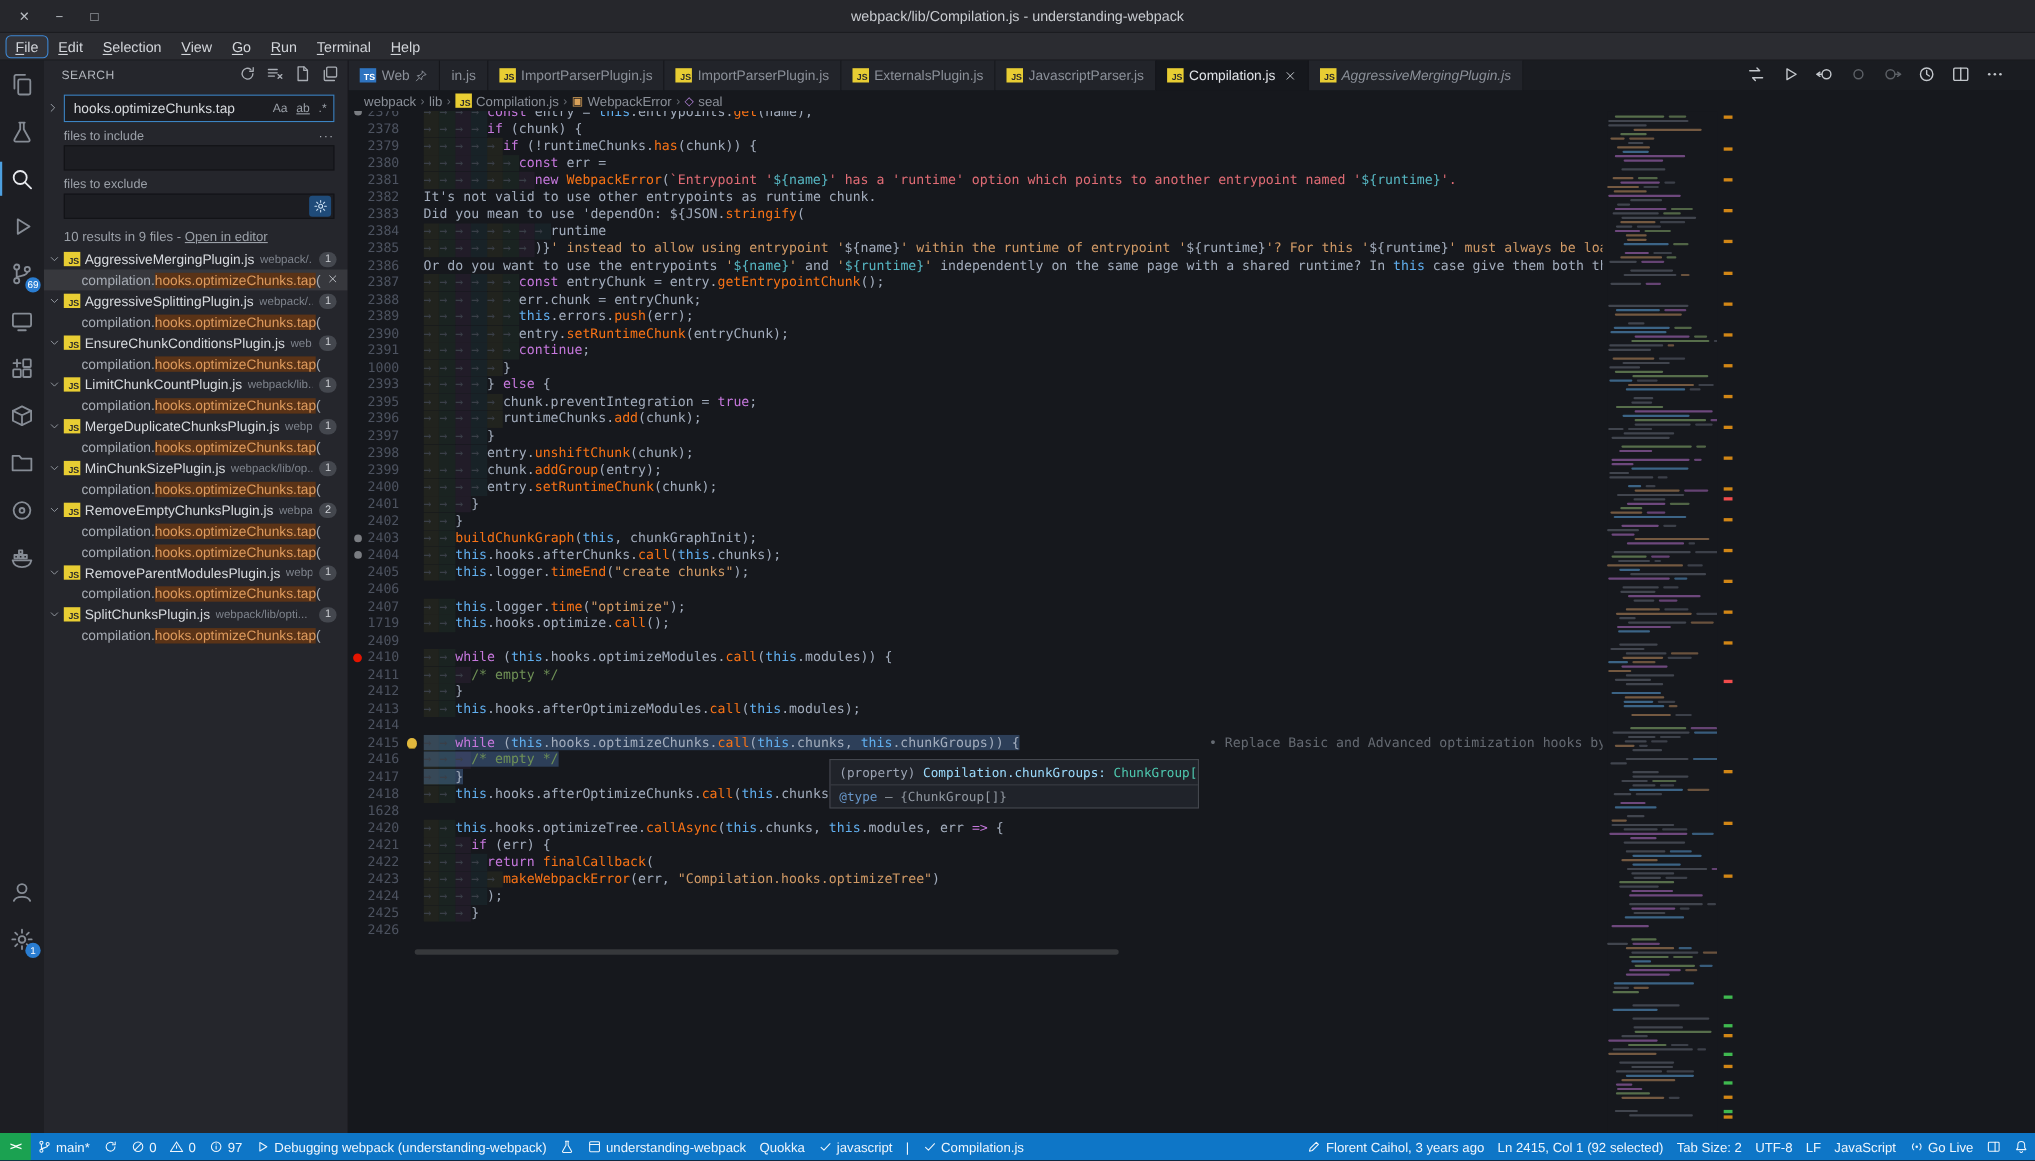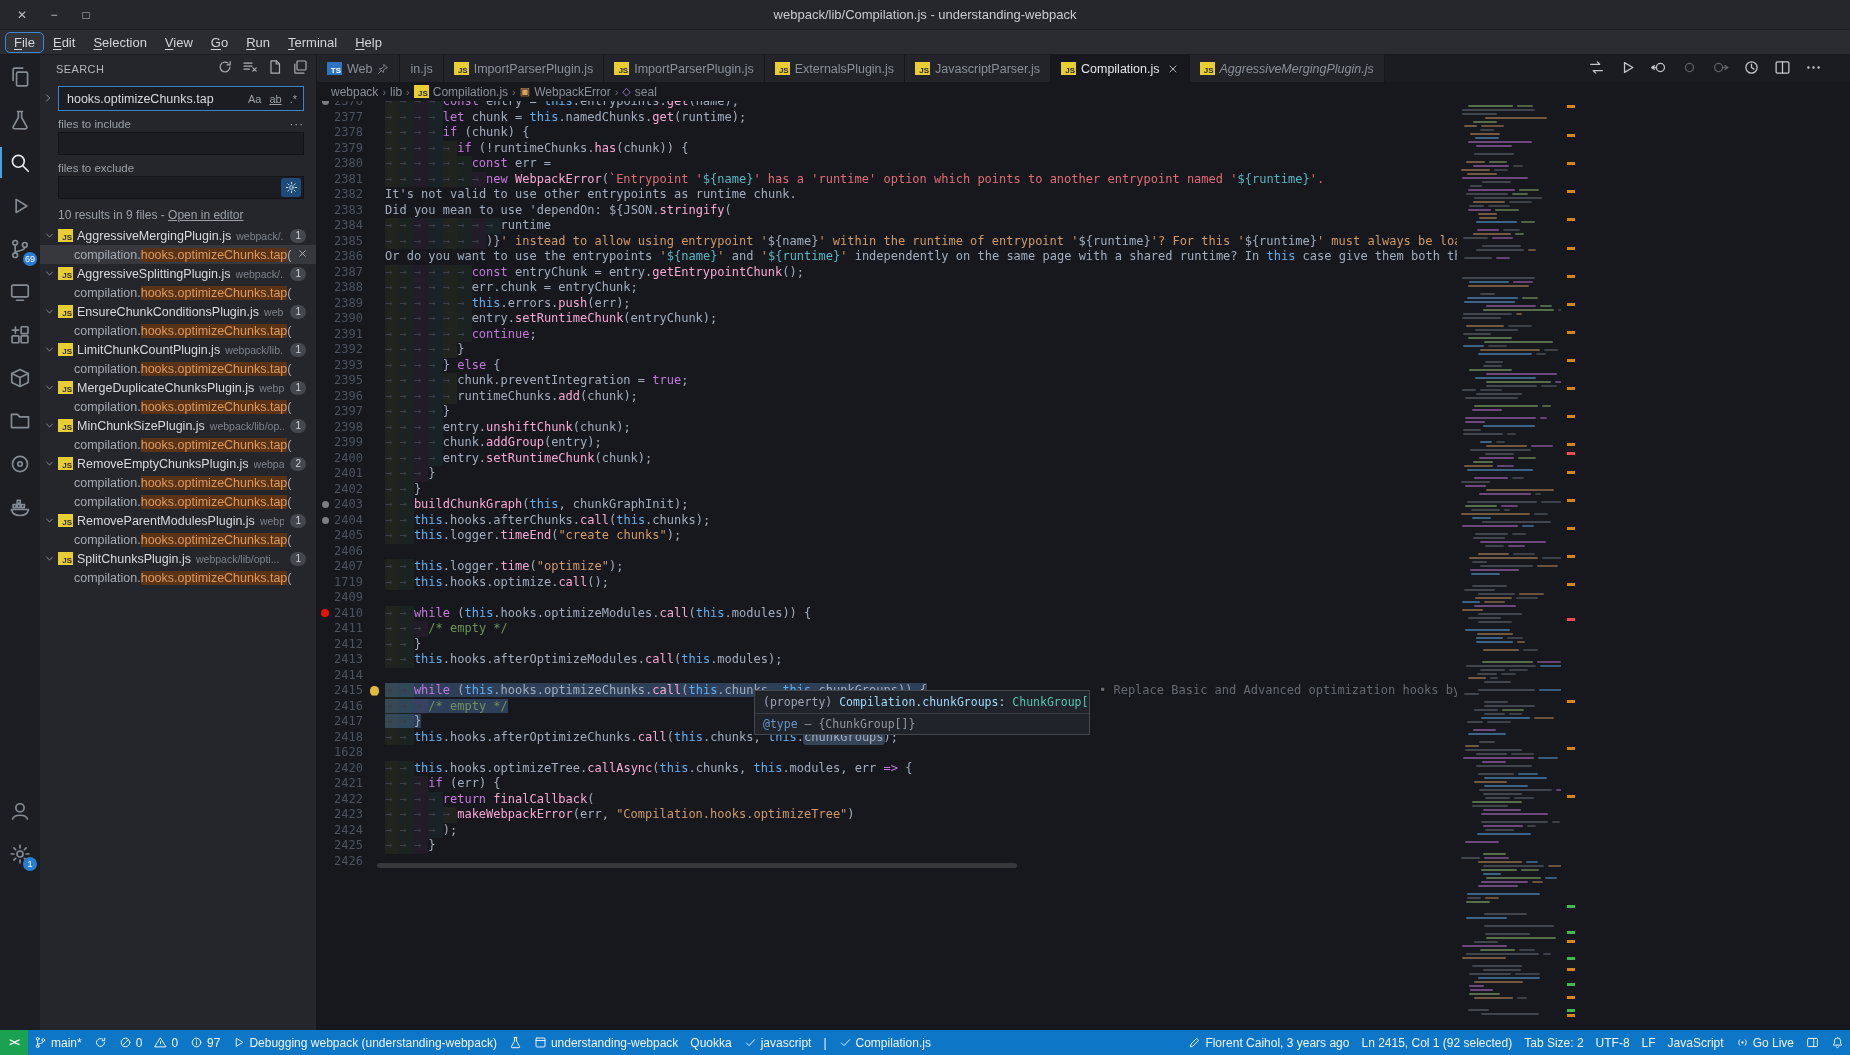--- a/index.html
+++ b/index.html
@@ -102,21 +102,21 @@
   .dot-r{width:8px;height:8px;border-radius:50%;background:#e51400;}
   .cln{width:30px;flex-shrink:0;text-align:right;color:#4d5360;}
   .clb{width:22px;flex-shrink:0;display:flex;align-items:center;justify-content:center;}
   .bulb{width:9px;height:9px;border-radius:50% 50% 40% 40%;background:#e2b93d;box-shadow:0 2px 0 -1px #8d7524;}
   .clc{color:#a3adbd;overflow:hidden;}
   .tk-kw{color:#c678dd;}
   .tk-str{color:#d19a66;}
   .tk-btick{color:#e06c75;}
   .tk-interp{color:#56b6c2;}
   .tk-com{color:#6f9156;}
-  .tk-fn{color:#f9a8d4;}
+  .tk-fn{color:#f97316;}
   .tk-this{color:#61afef;}
   .tab-ws{display:inline-block;width:2ch;color:#3a3f48;}
   .ind0{background:rgba(255,255,64,.05);} .ind1{background:rgba(127,255,127,.05);}
   .ind2{background:rgba(255,127,255,.05);} .ind3{background:rgba(79,236,236,.05);}
   .selspan{background:rgba(66,96,138,.55);}
   .word-hl{background:rgba(90,120,160,.45);border-radius:2px;outline:1px solid rgba(120,150,190,.35);}
   .blame{position:absolute;left:782px;top:0;color:#656a72;white-space:nowrap;}
   .hscroll{position:absolute;left:60px;top:762px;width:640px;height:5px;background:rgba(150,150,150,.25);border-radius:3px;}
   
   .hover-tip{position:absolute;left:437px;top:589px;width:334px;background:#20232a;
@@ -525,36 +525,35 @@
         </span>
         <span class="sep">›</span>
         <span class="crumb">
           <span class="sym-method">◇</span>
           <span>seal</span>
         </span>
       </div>
     <div class="codearea" id="codearea">
       <div class="lines" id="lines">
           <div class="cl"><span class="clm"><span class="dot-g"></span></span><span class="cln">2376</span><span class="clb"></span><span class="clc"><span class="tab-ws ind0">→</span><span class="tab-ws ind1">→</span><span class="tab-ws ind2">→</span><span class="tab-ws ind3">→</span><span class="tk-kw">const</span> entry = <span class="tk-this">this</span>.entrypoints.<span class="tk-fn">get</span>(name);</span></div>
-          <div class="cl"><span class="clm"></span><span class="cln">2377</span><span class="clb"></span><span class="clc"><span class="tab-ws ind0">→</span><span class="tab-ws ind1">→</span><span class="tab-ws ind2">→</span><span class="tab-ws ind3">→</span><span class="tk-kw">let</span> chunk = <span class="tk-this">this</span>.namedChunks.<span class="tk-fn">get</span>(runtime);</span></div>
           <div class="cl"><span class="clm"></span><span class="cln">2378</span><span class="clb"></span><span class="clc"><span class="tab-ws ind0">→</span><span class="tab-ws ind1">→</span><span class="tab-ws ind2">→</span><span class="tab-ws ind3">→</span><span class="tk-kw">if</span> (chunk) {</span></div>
           <div class="cl"><span class="clm"></span><span class="cln">2379</span><span class="clb"></span><span class="clc"><span class="tab-ws ind0">→</span><span class="tab-ws ind1">→</span><span class="tab-ws ind2">→</span><span class="tab-ws ind3">→</span><span class="tab-ws ind0">→</span><span class="tk-kw">if</span> (!runtimeChunks.<span class="tk-fn">has</span>(chunk)) {</span></div>
           <div class="cl"><span class="clm"></span><span class="cln">2380</span><span class="clb"></span><span class="clc"><span class="tab-ws ind0">→</span><span class="tab-ws ind1">→</span><span class="tab-ws ind2">→</span><span class="tab-ws ind3">→</span><span class="tab-ws ind0">→</span><span class="tab-ws ind1">→</span><span class="tk-kw">const</span> err =</span></div>
           <div class="cl"><span class="clm"></span><span class="cln">2381</span><span class="clb"></span><span class="clc"><span class="tab-ws ind0">→</span><span class="tab-ws ind1">→</span><span class="tab-ws ind2">→</span><span class="tab-ws ind3">→</span><span class="tab-ws ind0">→</span><span class="tab-ws ind1">→</span><span class="tab-ws ind2">→</span><span class="tk-kw">new</span> <span class="tk-fn">WebpackError</span>(<span class="tk-btick">`Entrypoint '<span class="tk-interp">${name}</span>' has a 'runtime' option which points to another entrypoint named '<span class="tk-interp">${runtime}</span>'.</span></span></div>
           <div class="cl"><span class="clm"></span><span class="cln">2382</span><span class="clb"></span><span class="clc">It's not valid to use other entrypoints as runtime chunk.</span></div>
           <div class="cl"><span class="clm"></span><span class="cln">2383</span><span class="clb"></span><span class="clc">Did you mean to use 'dependOn: ${JSON.<span class="tk-fn">stringify</span>(</span></div>
           <div class="cl"><span class="clm"></span><span class="cln">2384</span><span class="clb"></span><span class="clc"><span class="tab-ws ind0">→</span><span class="tab-ws ind1">→</span><span class="tab-ws ind2">→</span><span class="tab-ws ind3">→</span><span class="tab-ws ind0">→</span><span class="tab-ws ind1">→</span><span class="tab-ws ind2">→</span><span class="tab-ws ind3">→</span>runtime</span></div>
           <div class="cl"><span class="clm"></span><span class="cln">2385</span><span class="clb"></span><span class="clc"><span class="tab-ws ind0">→</span><span class="tab-ws ind1">→</span><span class="tab-ws ind2">→</span><span class="tab-ws ind3">→</span><span class="tab-ws ind0">→</span><span class="tab-ws ind1">→</span><span class="tab-ws ind2">→</span>)}<span class="tk-str">' instead to allow using entrypoint '</span>${name}<span class="tk-str">' within the runtime of entrypoint '</span>${runtime}<span class="tk-str">'? For this '</span>${runtime}<span class="tk-str">' must always be loaded when '</span>${name}' is used.</span></div>
           <div class="cl"><span class="clm"></span><span class="cln">2386</span><span class="clb"></span><span class="clc">Or do you want to use the entrypoints <span class="tk-str">'<span class="tk-interp">${name}</span>'</span> and <span class="tk-str">'<span class="tk-interp">${runtime}</span>'</span> independently on the same page with a shared runtime? In <span class="tk-this">this</span> case give them both the same value for the  option.</span></div>
           <div class="cl"><span class="clm"></span><span class="cln">2387</span><span class="clb"></span><span class="clc"><span class="tab-ws ind0">→</span><span class="tab-ws ind1">→</span><span class="tab-ws ind2">→</span><span class="tab-ws ind3">→</span><span class="tab-ws ind0">→</span><span class="tab-ws ind1">→</span><span class="tk-kw">const</span> entryChunk = entry.<span class="tk-fn">getEntrypointChunk</span>();</span></div>
           <div class="cl"><span class="clm"></span><span class="cln">2388</span><span class="clb"></span><span class="clc"><span class="tab-ws ind0">→</span><span class="tab-ws ind1">→</span><span class="tab-ws ind2">→</span><span class="tab-ws ind3">→</span><span class="tab-ws ind0">→</span><span class="tab-ws ind1">→</span>err.chunk = entryChunk;</span></div>
           <div class="cl"><span class="clm"></span><span class="cln">2389</span><span class="clb"></span><span class="clc"><span class="tab-ws ind0">→</span><span class="tab-ws ind1">→</span><span class="tab-ws ind2">→</span><span class="tab-ws ind3">→</span><span class="tab-ws ind0">→</span><span class="tab-ws ind1">→</span><span class="tk-this">this</span>.errors.<span class="tk-fn">push</span>(err);</span></div>
           <div class="cl"><span class="clm"></span><span class="cln">2390</span><span class="clb"></span><span class="clc"><span class="tab-ws ind0">→</span><span class="tab-ws ind1">→</span><span class="tab-ws ind2">→</span><span class="tab-ws ind3">→</span><span class="tab-ws ind0">→</span><span class="tab-ws ind1">→</span>entry.<span class="tk-fn">setRuntimeChunk</span>(entryChunk);</span></div>
           <div class="cl"><span class="clm"></span><span class="cln">2391</span><span class="clb"></span><span class="clc"><span class="tab-ws ind0">→</span><span class="tab-ws ind1">→</span><span class="tab-ws ind2">→</span><span class="tab-ws ind3">→</span><span class="tab-ws ind0">→</span><span class="tab-ws ind1">→</span><span class="tk-kw">continue</span>;</span></div>
-          <div class="cl"><span class="clm"></span><span class="cln">2392</span><span class="clb"></span><span class="clc"><span class="tab-ws ind0">→</span><span class="tab-ws ind1">→</span><span class="tab-ws ind2">→</span><span class="tab-ws ind3">→</span><span class="tab-ws ind0">→</span>}</span></div>
+          <div class="cl"><span class="clm"></span><span class="cln">1000</span><span class="clb"></span><span class="clc"><span class="tab-ws ind0">→</span><span class="tab-ws ind1">→</span><span class="tab-ws ind2">→</span><span class="tab-ws ind3">→</span><span class="tab-ws ind0">→</span>}</span></div>
           <div class="cl"><span class="clm"></span><span class="cln">2393</span><span class="clb"></span><span class="clc"><span class="tab-ws ind0">→</span><span class="tab-ws ind1">→</span><span class="tab-ws ind2">→</span><span class="tab-ws ind3">→</span>} <span class="tk-kw">else</span> {</span></div>
           <div class="cl"><span class="clm"></span><span class="cln">2395</span><span class="clb"></span><span class="clc"><span class="tab-ws ind0">→</span><span class="tab-ws ind1">→</span><span class="tab-ws ind2">→</span><span class="tab-ws ind3">→</span><span class="tab-ws ind0">→</span>chunk.preventIntegration = <span class="tk-kw">true</span>;</span></div>
           <div class="cl"><span class="clm"></span><span class="cln">2396</span><span class="clb"></span><span class="clc"><span class="tab-ws ind0">→</span><span class="tab-ws ind1">→</span><span class="tab-ws ind2">→</span><span class="tab-ws ind3">→</span><span class="tab-ws ind0">→</span>runtimeChunks.<span class="tk-fn">add</span>(chunk);</span></div>
           <div class="cl"><span class="clm"></span><span class="cln">2397</span><span class="clb"></span><span class="clc"><span class="tab-ws ind0">→</span><span class="tab-ws ind1">→</span><span class="tab-ws ind2">→</span><span class="tab-ws ind3">→</span>}</span></div>
           <div class="cl"><span class="clm"></span><span class="cln">2398</span><span class="clb"></span><span class="clc"><span class="tab-ws ind0">→</span><span class="tab-ws ind1">→</span><span class="tab-ws ind2">→</span><span class="tab-ws ind3">→</span>entry.<span class="tk-fn">unshiftChunk</span>(chunk);</span></div>
           <div class="cl"><span class="clm"></span><span class="cln">2399</span><span class="clb"></span><span class="clc"><span class="tab-ws ind0">→</span><span class="tab-ws ind1">→</span><span class="tab-ws ind2">→</span><span class="tab-ws ind3">→</span>chunk.<span class="tk-fn">addGroup</span>(entry);</span></div>
           <div class="cl"><span class="clm"></span><span class="cln">2400</span><span class="clb"></span><span class="clc"><span class="tab-ws ind0">→</span><span class="tab-ws ind1">→</span><span class="tab-ws ind2">→</span><span class="tab-ws ind3">→</span>entry.<span class="tk-fn">setRuntimeChunk</span>(chunk);</span></div>
           <div class="cl"><span class="clm"></span><span class="cln">2401</span><span class="clb"></span><span class="clc"><span class="tab-ws ind0">→</span><span class="tab-ws ind1">→</span><span class="tab-ws ind2">→</span>}</span></div>
           <div class="cl"><span class="clm"></span><span class="cln">2402</span><span class="clb"></span><span class="clc"><span class="tab-ws ind0">→</span><span class="tab-ws ind1">→</span>}</span></div>
           <div class="cl"><span class="clm"><span class="dot-g"></span></span><span class="cln">2403</span><span class="clb"></span><span class="clc"><span class="tab-ws ind0">→</span><span class="tab-ws ind1">→</span><span class="tk-fn">buildChunkGraph</span>(<span class="tk-this">this</span>, chunkGraphInit);</span></div>

